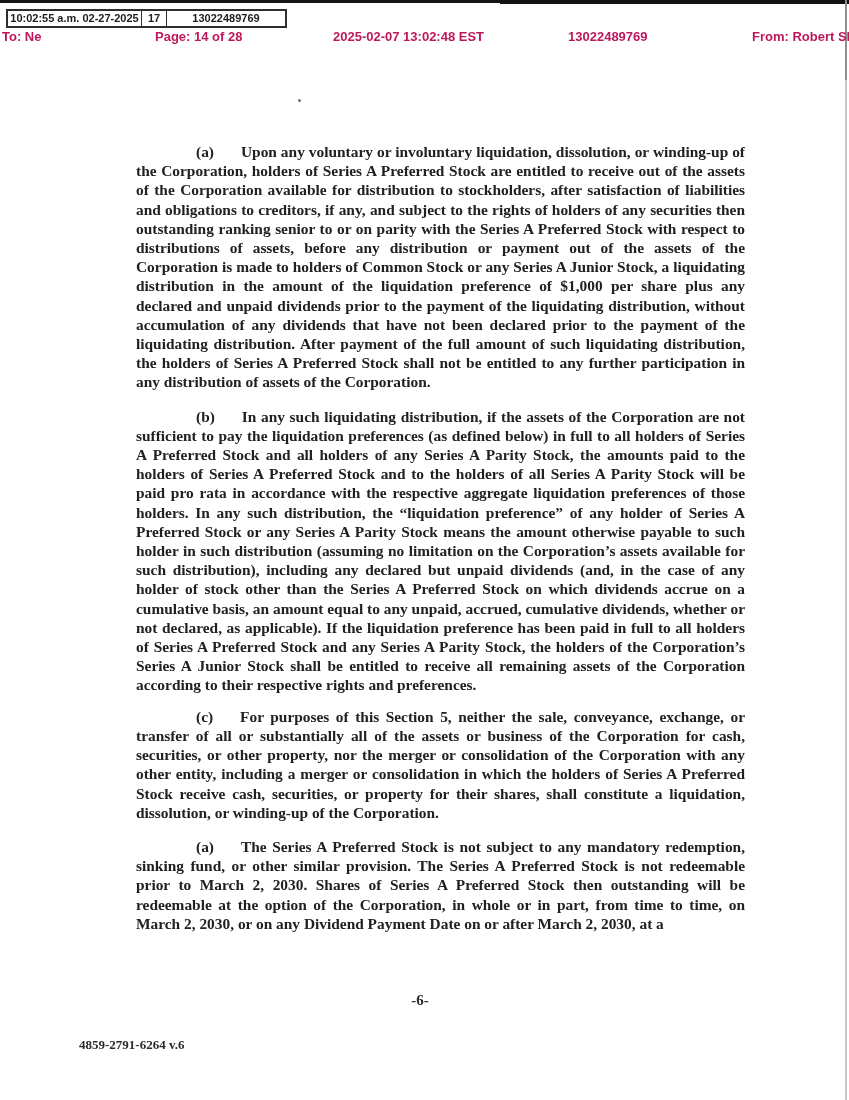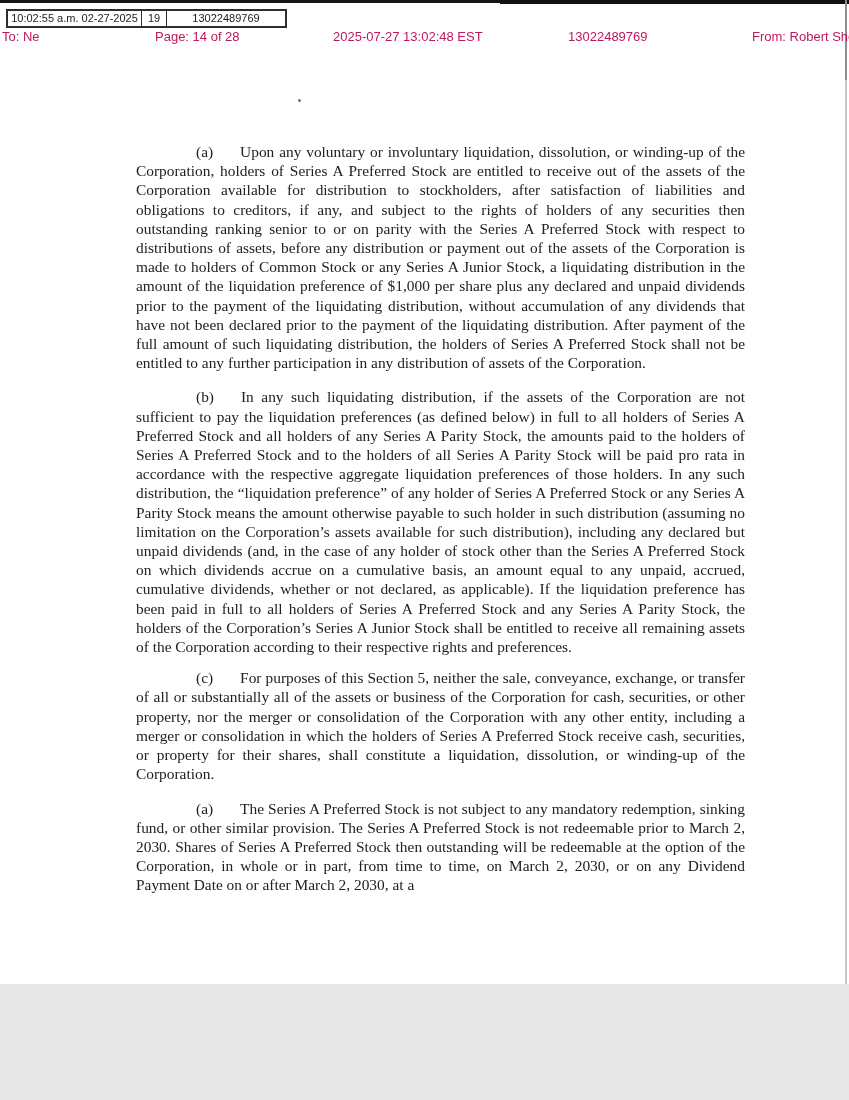--- a/index.html
+++ b/index.html
@@ -1,24 +1,25 @@
 <!DOCTYPE html>
 <html><head>
 <meta charset="utf-8">
 <style>
   html, body { margin: 0; padding: 0; background: #e8e8e8; }
   .page {
     position: relative;
     width: 849px;
-    height: 984px;
+    height: 1100px;
     background: #ffffff;
     overflow: hidden;
     font-family: "Liberation Serif", serif;
     color: #262626;
     margin: 0 auto;
+    font-weight: bold;
   }
   
   .scanline-top { position: absolute; top: 0; left: 0; width: 849px; height: 3px; background: #151515; }
   .scanline-top-right { position: absolute; top: 0; left: 500px; width: 349px; height: 4px; background: #111; }
   .scanline-right { position: absolute; top: 0; right: 2px; width: 2px; height: 1100px; background: #c7c7c7; }
   .scanline-right-dark { position: absolute; top: 0; right: 2px; width: 2px; height: 80px; background: #8d8d8d; }
   .speck { position: absolute; left: 298px; top: 99px; width: 3px; height: 3px; background: #6f6f6f; border-radius: 50%; }
 
   
   .stamp-box {
@@ -78,27 +79,27 @@
 <div class="page">
 
   <div class="scanline-top"></div>
   <div class="scanline-top-right"></div>
   <div class="scanline-right"></div>
   <div class="scanline-right-dark"></div>
   <div class="speck"></div>
 
   <div class="stamp-box">
     <div class="stamp-cell c1">10:02:55 a.m. 02-27-2025</div>
-    <div class="stamp-cell c2">19</div>
+    <div class="stamp-cell c2">17</div>
     <div class="stamp-cell c3">13022489769</div>
   </div>
 
   <div class="hdr to">To: Ne</div>
   <div class="hdr pageinfo">Page: 14 of 28</div>
-  <div class="hdr datetime">2025-07-27 13:02:48 EST</div>
+  <div class="hdr datetime">2025-02-07 13:02:48 EST</div>
   <div class="hdr faxnum">13022489769</div>
   <div class="hdr from">From: Robert Shol</div>
 
   <div class="doc">
 
 
     <p class="para">
       <span class="pnum">(a)</span><span class="tab"></span><span class="ptext">Upon any voluntary or involuntary liquidation, dissolution, or winding-up of the Corporation, holders of Series A Preferred Stock are entitled to receive out of the assets of the Corporation available for distribution to stockholders, after satisfaction of liabilities and obligations to creditors, if any, and subject to the rights of holders of any securities then outstanding ranking senior to or on parity with the Series A Preferred Stock with respect to distributions of assets, before any distribution or payment out of the assets of the Corporation is made to holders of Common Stock or any Series A Junior Stock, a liquidating distribution in the amount of the liquidation preference of $1,000 per share plus any declared and unpaid dividends prior to the payment of the liquidating distribution, without accumulation of any dividends that have not been declared prior to the payment of the liquidating distribution. After payment of the full amount of such liquidating distribution, the holders of Series A Preferred Stock shall not be entitled to any further participation in any distribution of assets of the Corporation.</span>
     </p>
 

